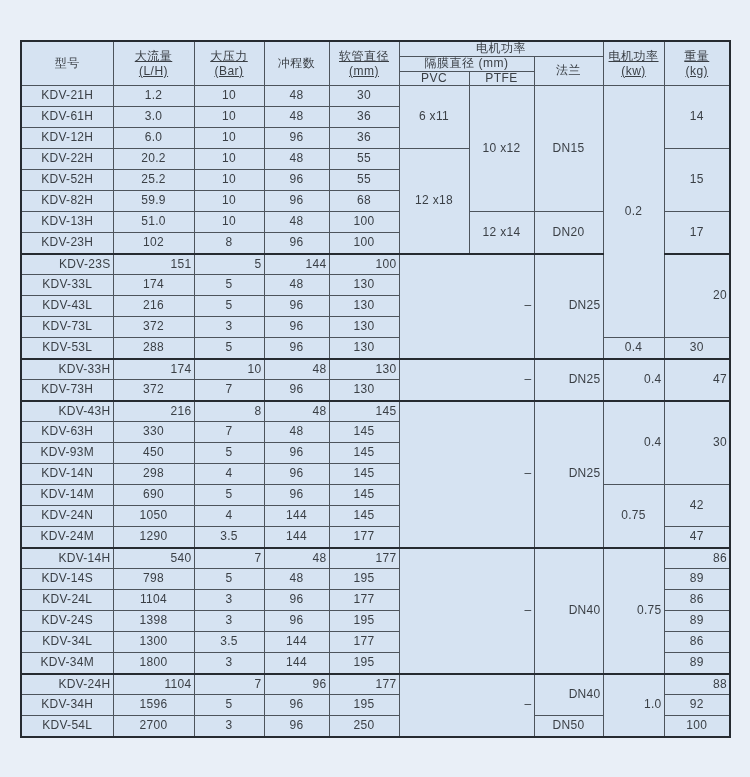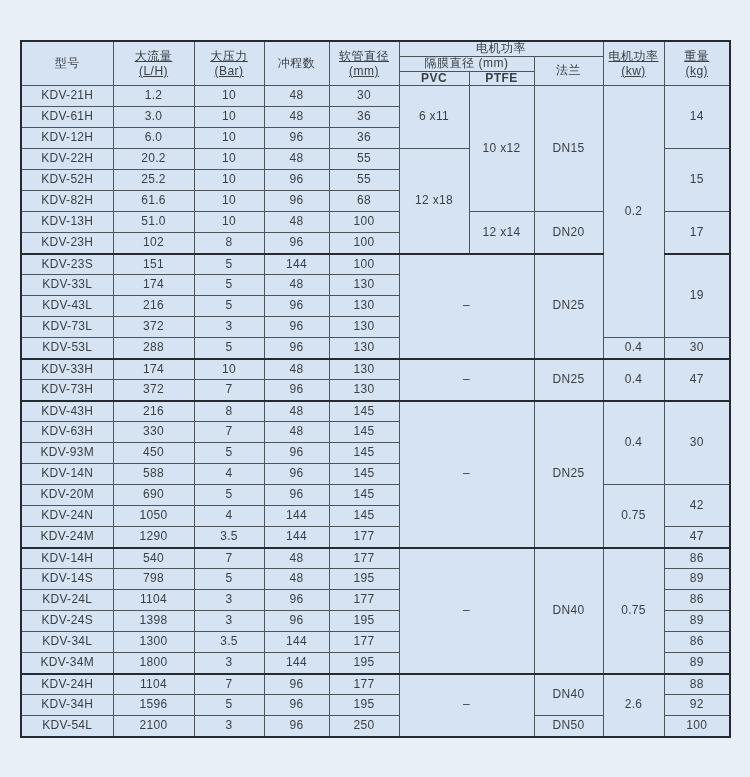--- a/index.html
+++ b/index.html
@@ -32,24 +32,24 @@
     vertical-align:middle;
     padding:0 2px;
     font-weight:normal;
     font-size:12px;
     line-height:1.15;
     overflow:hidden;
     white-space:nowrap;
   }
   thead tr.h1 th{height:15px;}
   thead tr.h2 th{height:13px;}
-  thead tr.h3 th{height:13px;font-weight:bold;}
+  thead tr.h3 th{height:13px;}
   thead th{letter-spacing:.5px;}
   tbody td{height:21px;line-height:21px;letter-spacing:.3px;}
-  tbody tr.section > td{border-top:2px solid var(--thick);}
+  tbody tr.section > td{border-top:2px solid var(--thick);text-align:right;}
   .two-line div{line-height:1.2;text-decoration:underline;}
 </style>
 </head>
 <body>
 
 <div class="page">
   <table class="spec">
     <colgroup>
       <col style="width:92px">
         <col style="width:81px">
@@ -135,21 +135,21 @@
         </tr>
         <tr>
           <td>KDV-52H</td>
           <td>25.2</td>
           <td>10</td>
           <td>96</td>
           <td>55</td>
         </tr>
         <tr>
           <td>KDV-82H</td>
-          <td>61.6</td>
+          <td>59.9</td>
           <td>10</td>
           <td>96</td>
           <td>68</td>
         </tr>
         <tr>
           <td>KDV-13H</td>
           <td>51.0</td>
           <td>10</td>
           <td>48</td>
           <td>100</td>
@@ -165,21 +165,21 @@
           <td>100</td>
         </tr>
         <tr class="section">
           <td>KDV-23S</td>
           <td>151</td>
           <td>5</td>
           <td>144</td>
           <td>100</td>
           <td rowspan="5" colspan="2">–</td>
           <td rowspan="5">DN25</td>
-          <td rowspan="4">19</td>
+          <td rowspan="4">20</td>
         </tr>
         <tr>
           <td>KDV-33L</td>
           <td>174</td>
           <td>5</td>
           <td>48</td>
           <td>130</td>
         </tr>
         <tr>
           <td>KDV-43L</td>
@@ -242,27 +242,27 @@
         </tr>
         <tr>
           <td>KDV-93M</td>
           <td>450</td>
           <td>5</td>
           <td>96</td>
           <td>145</td>
         </tr>
         <tr>
           <td>KDV-14N</td>
-          <td>588</td>
+          <td>298</td>
           <td>4</td>
           <td>96</td>
           <td>145</td>
         </tr>
         <tr>
-          <td>KDV-20M</td>
+          <td>KDV-14M</td>
           <td>690</td>
           <td>5</td>
           <td>96</td>
           <td>145</td>
           <td rowspan="3">0.75</td>
           <td rowspan="2">42</td>
         </tr>
         <tr>
           <td>KDV-24N</td>
           <td>1050</td>
@@ -330,34 +330,34 @@
           <td>89</td>
         </tr>
         <tr class="section">
           <td>KDV-24H</td>
           <td>1104</td>
           <td>7</td>
           <td>96</td>
           <td>177</td>
           <td rowspan="3" colspan="2">–</td>
           <td rowspan="2">DN40</td>
-          <td rowspan="3">2.6</td>
+          <td rowspan="3">1.0</td>
           <td>88</td>
         </tr>
         <tr>
           <td>KDV-34H</td>
           <td>1596</td>
           <td>5</td>
           <td>96</td>
           <td>195</td>
           <td>92</td>
         </tr>
         <tr>
           <td>KDV-54L</td>
-          <td>2100</td>
+          <td>2700</td>
           <td>3</td>
           <td>96</td>
           <td>250</td>
           <td>DN50</td>
           <td>100</td>
         </tr>
       </tbody>
   </table>
 </div>
 

